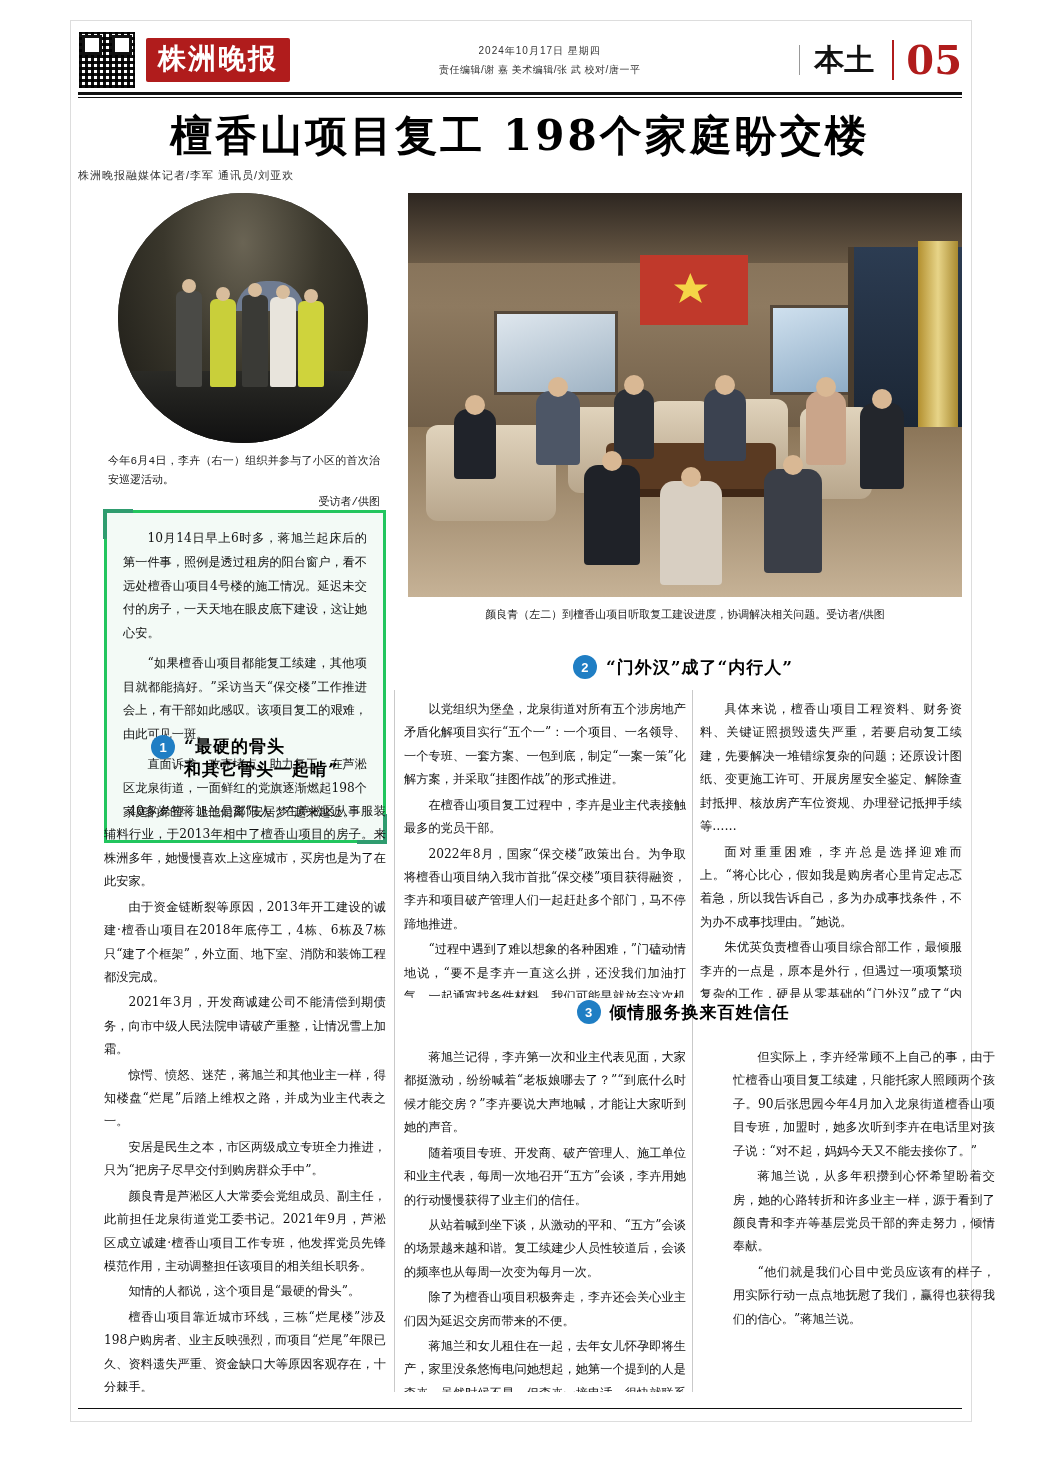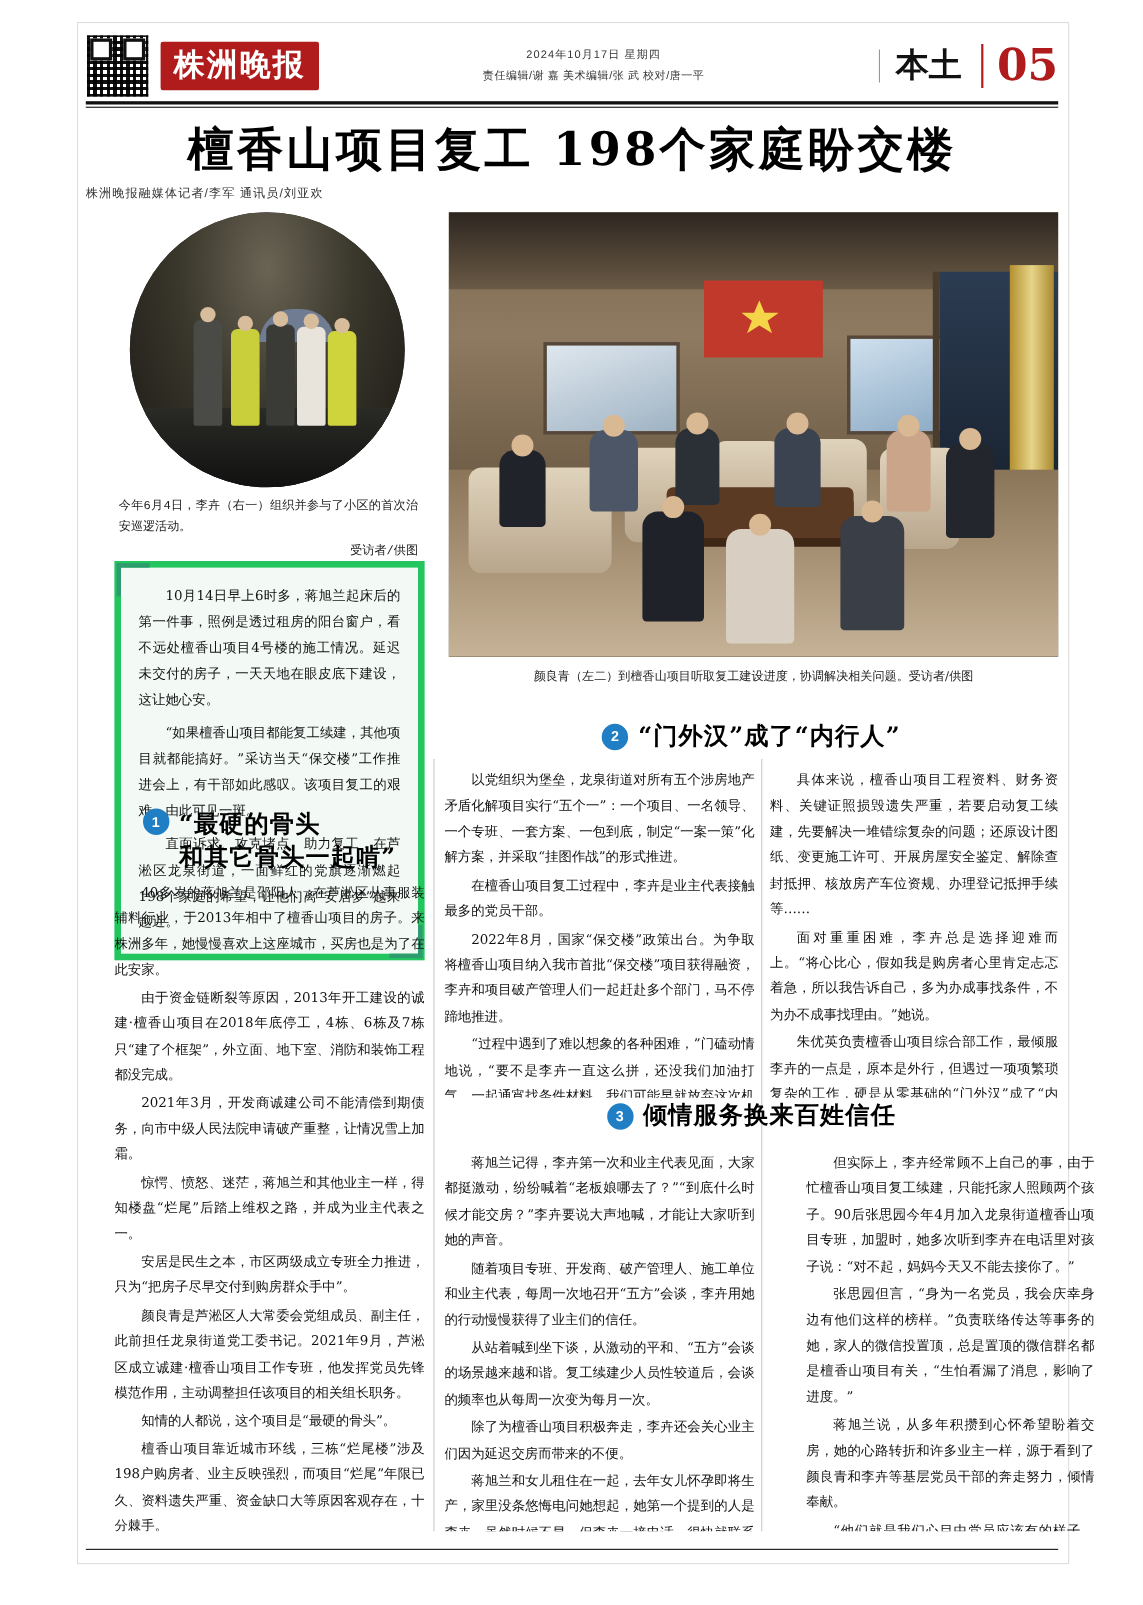--- a/index.html
+++ b/index.html
@@ -192,21 +192,21 @@
     text-align: right;
     margin-top: 2px;
   }
 
   
   .lede {
     position: absolute;
     left: 104px;
     top: 510px;
     width: 282px;
-    border: 6px solid #22c55e;
+    border: 3px solid #22c55e;
     background: #f3faf6;
     padding: 14px 16px 16px 16px;
     box-sizing: border-box;
     font-family: "DejaVu Serif", serif;
     font-size: 12.2px;
     line-height: 1.95;
     color: #111;
     text-align: justify;
   }
   .lede p { margin: 0 0 6px 0; text-indent: 2em; }
@@ -244,21 +244,21 @@
     font-weight: bold;
     display: flex;
     align-items: center;
     justify-content: center;
     flex: 0 0 auto;
     font-family: "Liberation Sans", sans-serif;
   }
   .sec-title {
     font-family: "DejaVu Serif", serif;
     font-weight: bold;
-    font-size: 22px;
+    font-size: 17px;
     letter-spacing: 1px;
     color: #000;
     line-height: 1.35;
   }
 
   .sec1 {
     position: absolute;
     left: 104px;
     top: 735px;
     width: 282px;
@@ -581,20 +581,19 @@
     <p>蒋旭兰记得，李卉第一次和业主代表见面，大家都挺激动，纷纷喊着“老板娘哪去了？”“到底什么时候才能交房？”李卉要说大声地喊，才能让大家听到她的声音。</p>
     <p>随着项目专班、开发商、破产管理人、施工单位和业主代表，每周一次地召开“五方”会谈，李卉用她的行动慢慢获得了业主们的信任。</p>
     <p>从站着喊到坐下谈，从激动的平和、“五方”会谈的场景越来越和谐。复工续建少人员性较道后，会谈的频率也从每周一次变为每月一次。</p>
     <p>除了为檀香山项目积极奔走，李卉还会关心业主们因为延迟交房而带来的不便。</p>
     <p>蒋旭兰和女儿租住在一起，去年女儿怀孕即将生产，家里没条悠悔电问她想起，她第一个提到的人是李卉。虽然时候不早，但李卉一接电话，很快就联系相关部门帮她解决了问题。</p>
 
   </div>
 
   <div class="col col3b">
     <p>但实际上，李卉经常顾不上自己的事，由于忙檀香山项目复工续建，只能托家人照顾两个孩子。90后张思园今年4月加入龙泉街道檀香山项目专班，加盟时，她多次听到李卉在电话里对孩子说：“对不起，妈妈今天又不能去接你了。”</p>
-    <p>张思园但言，“身为一名党员，我会庆幸身边有他们这样的榜样。”负责联络传达等事务的她，家人的微信投置顶，总是置顶的微信群名都是檀香山项目有关，“生怕看漏了消息，影响了进度。”</p>
     <p>蒋旭兰说，从多年积攒到心怀希望盼着交房，她的心路转折和许多业主一样，源于看到了颜良青和李卉等基层党员干部的奔走努力，倾情奉献。</p>
     <p>“他们就是我们心目中党员应该有的样子，用实际行动一点点地抚慰了我们，赢得也获得我们的信心。”蒋旭兰说。</p>
 
   </div>
 
   <div class="bottom-rule"></div>
 </div>
 
 </body></html>

